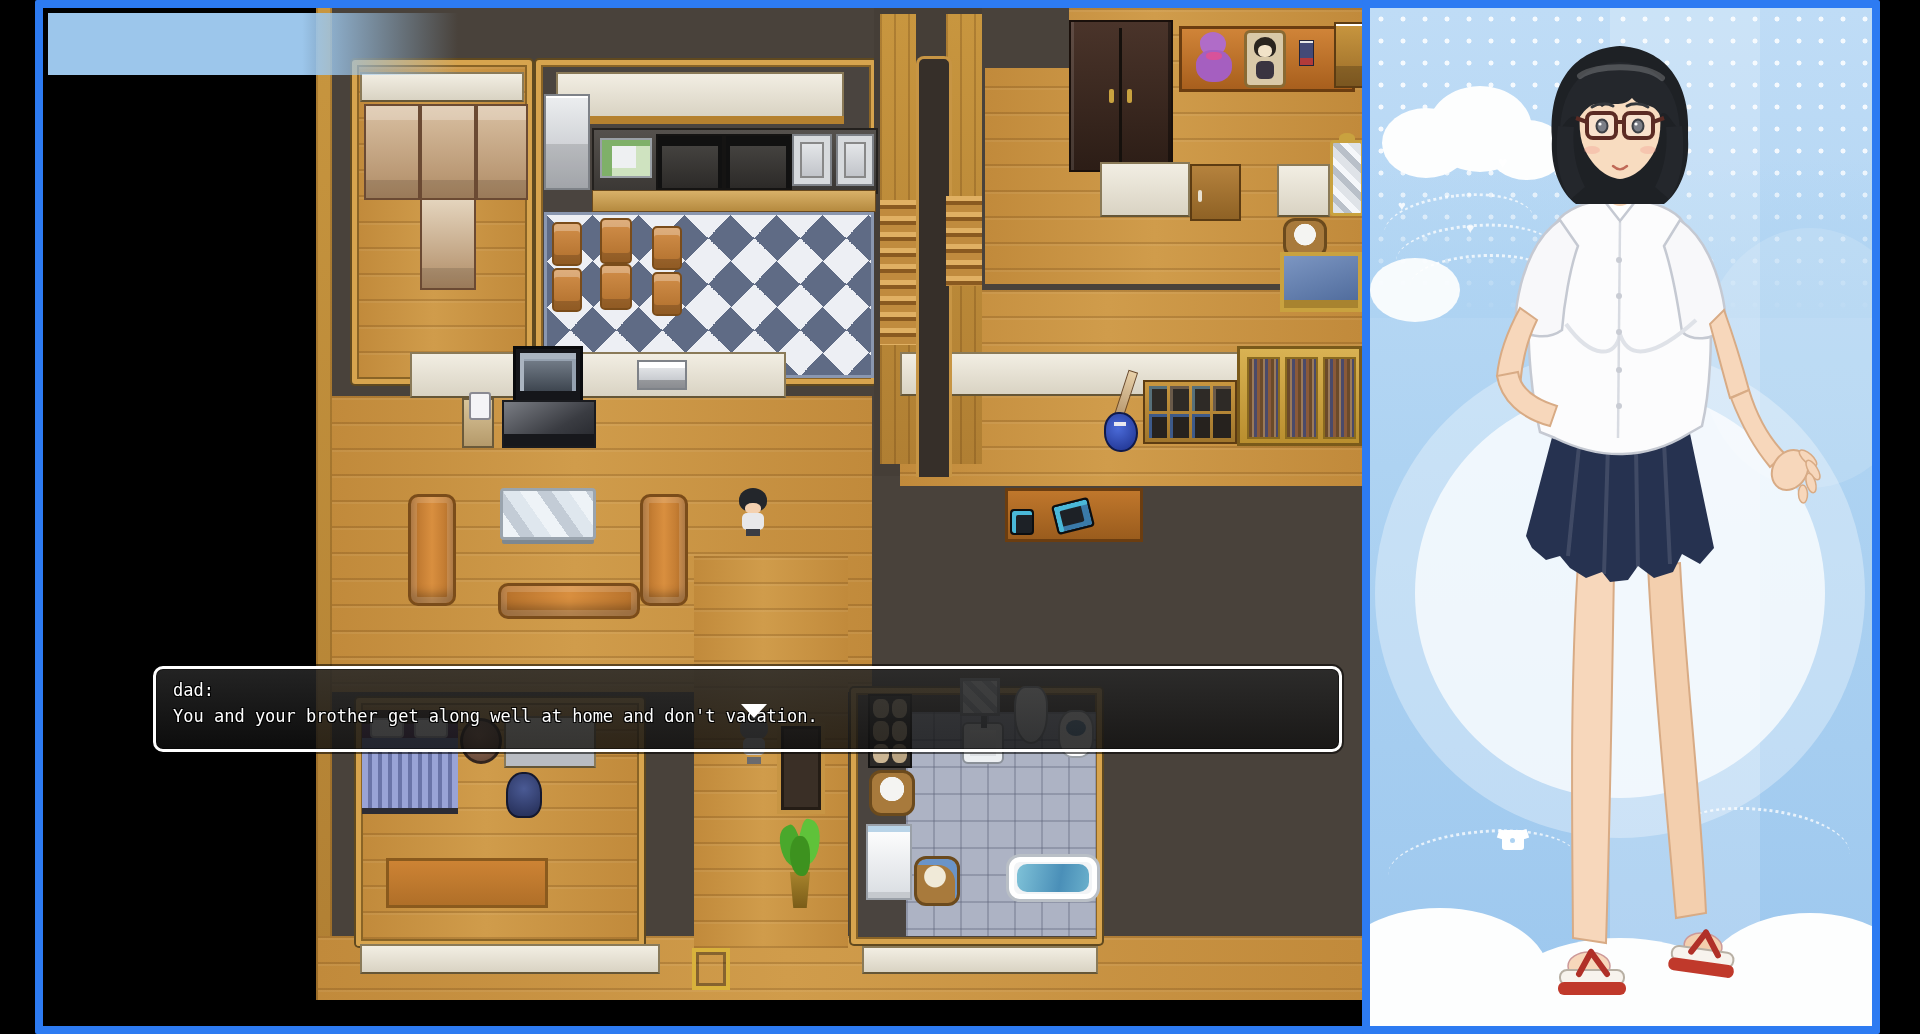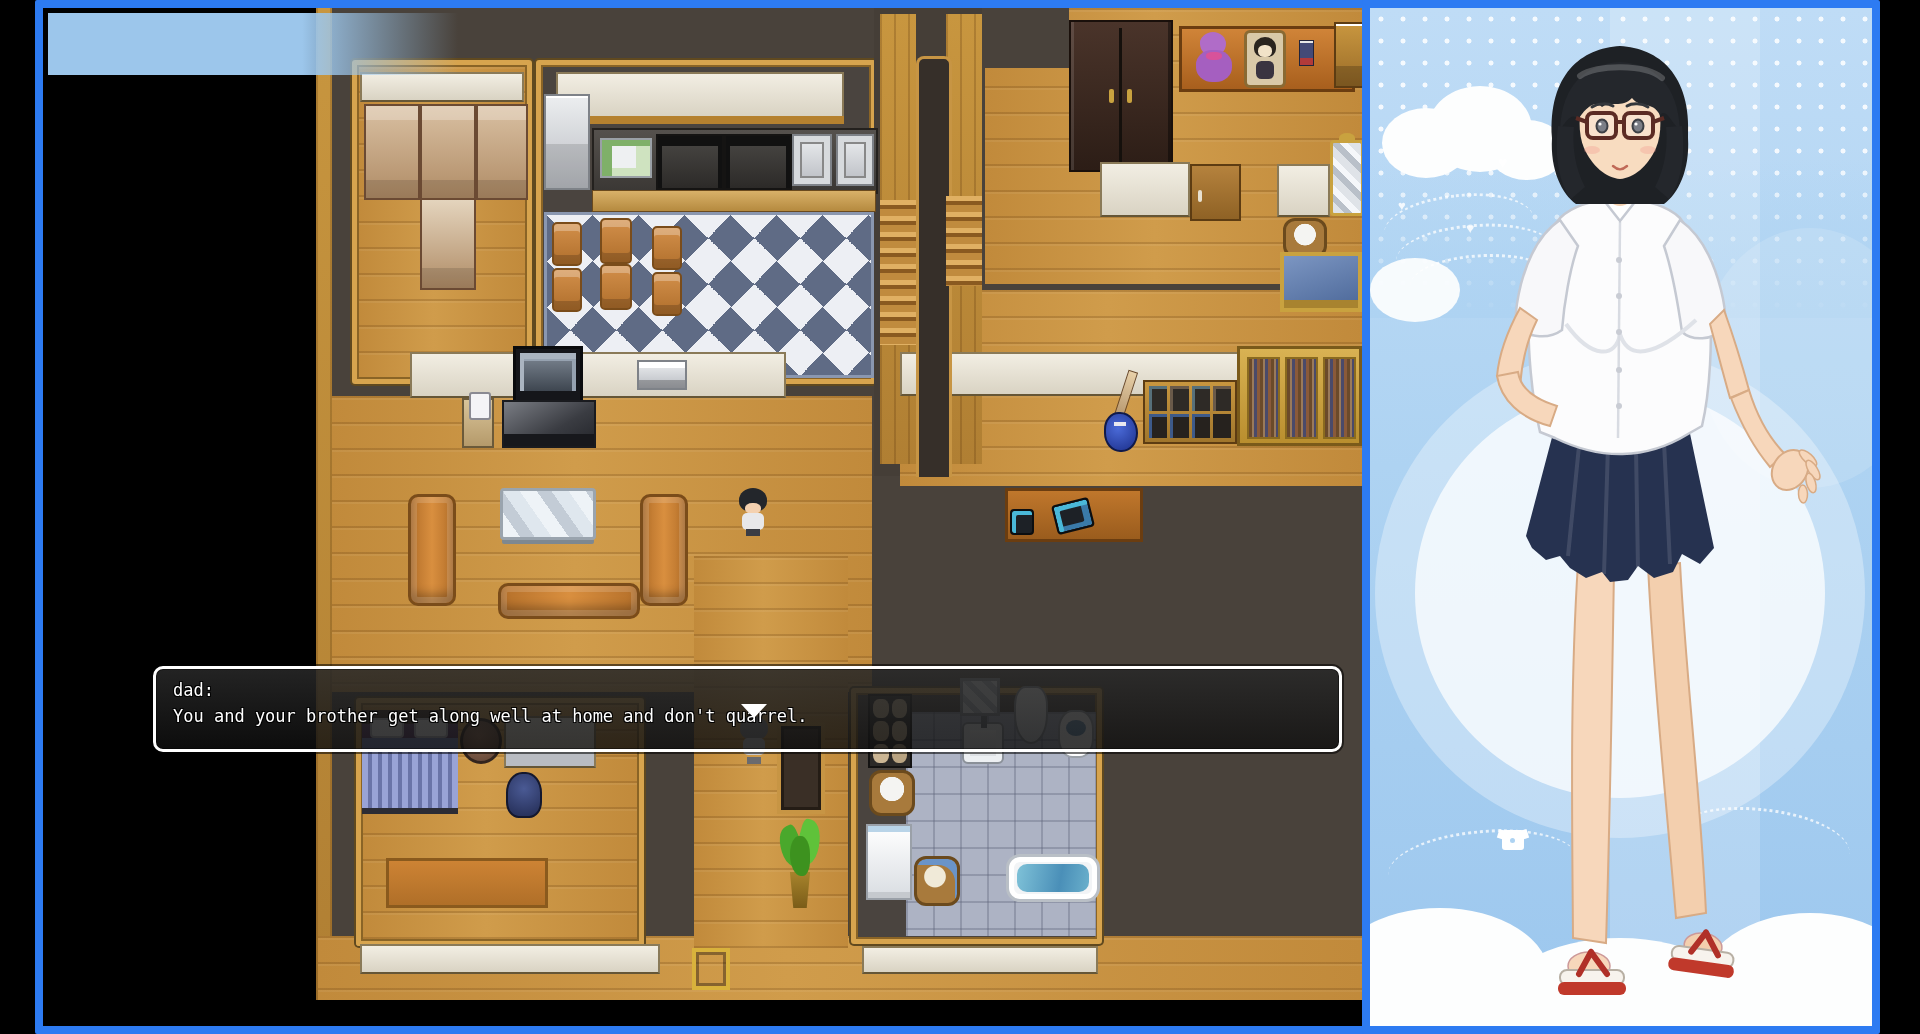--- a/index.html
+++ b/index.html
@@ -242,21 +242,21 @@
   <div class="abs basket" style="left:914px;top:856px;width:46px;height:50px;z-index:5;background:radial-gradient(circle at 45% 40%,#f0ead8 0 30%,#a87a3c 33%);box-shadow:inset -10px 14px 0 -8px #6a94c8"></div>
   <div class="abs" style="left:1006px;top:854px;width:94px;height:48px;z-index:5;background:#f2f4f6;border:3px solid #b9bfc6;border-radius:14px;box-sizing:border-box;box-shadow:inset 0 0 0 5px #fff">
     <i style="left:8px;top:7px;width:72px;height:28px;background:linear-gradient(100deg,#7fc2d8,#4a8fb8 60%,#6ab0cc);border-radius:10px"></i>
   </div>
   <div class="abs cream" style="left:862px;top:946px;width:236px;height:28px;z-index:4"></div>
 
   <div class="abs" style="left:48px;top:13px;width:410px;height:62px;z-index:8;background:linear-gradient(to right,var(--banner_blue,#9cc6eb) 0%,var(--banner_blue,#9cc6eb) 62%,rgba(156,198,235,0) 100%)"></div>
 
   <div id="dialogue" class="abs">
     <div>dad:</div>
-    <div>You and your brother get along well at home and don't quarrel.</div>
+    <div>You and your brother get along well at home and don't vacation.</div>
   </div>
   <div id="dlg-arrow" class="abs"></div>
 
   <div id="portrait" class="abs">
     <div class="abs dotpat" style="left:0;top:0;width:502px;height:300px"></div>
     <div class="abs" style="left:0;top:150px;width:502px;height:160px;background:linear-gradient(rgba(175,211,242,0),#aed3f2)"></div>
     <div class="abs" style="left:240px;top:0;width:150px;height:1018px;background:rgba(255,255,255,.20)"></div>
     <div class="abs" style="left:330px;top:220px;width:220px;height:260px;background:rgba(255,255,255,.14);border-radius:50%"></div>
     <div class="abs cloud" style="left:12px;top:100px;width:88px;height:70px"></div>
     <div class="abs cloud" style="left:58px;top:78px;width:104px;height:86px"></div>

